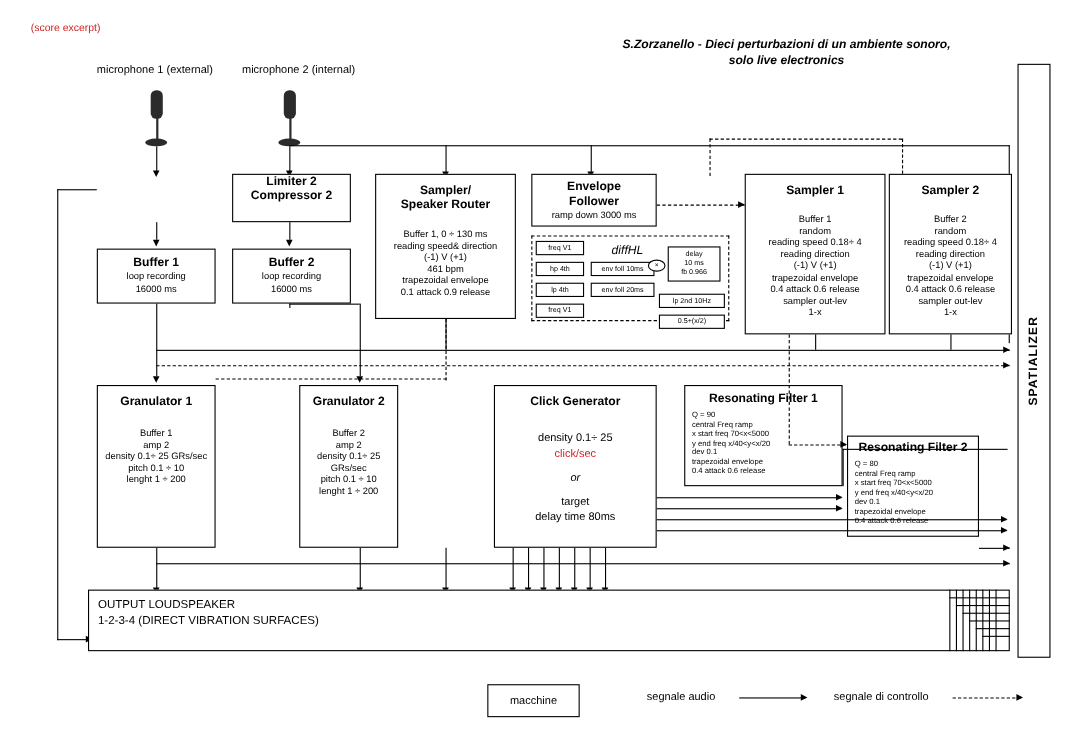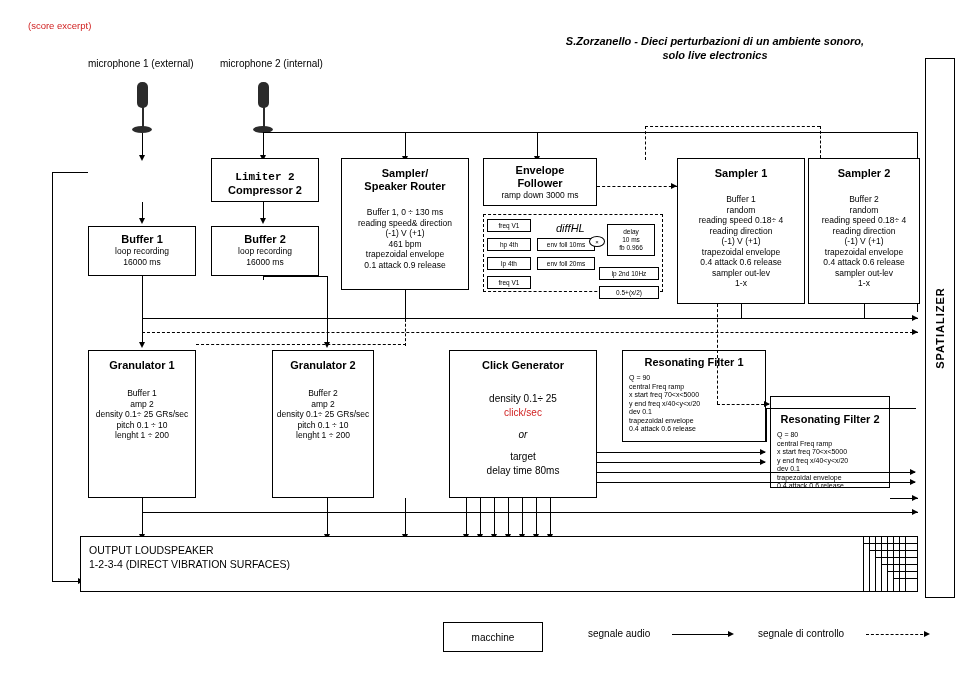--- a/index.html
+++ b/index.html
@@ -185,21 +185,21 @@
 
   <div class="h" style="left:263px; top:132px; width:655px;"></div>
   <div class="v" style="left:405px; top:132px; height:26px;"></div>
   <div class="arrow-d" style="left:401.5px; top:156px;"></div>
   <div class="v" style="left:537px; top:132px; height:26px;"></div>
   <div class="arrow-d" style="left:533.5px; top:156px;"></div>
   <div class="v" style="left:917px; top:132px; height:180px;"></div>
 
 
   <div class="box" style="left:211px; top:158px; width:108px; height:44px;">
-    <div class="title" style="margin-top:12px;font-family:Liberation Mono, monospace;">Limiter 2</div>
+    <div class="title" style="margin-top:0;">Limiter 2</div>
     <div class="title">Compressor 2</div>
   </div>
 
   <div class="box" style="left:341px; top:158px; width:128px; height:132px;">
     <div class="title" style="margin-top:8px;">Sampler/</div>
     <div class="title">Speaker Router</div>
     <div class="body" style="margin-top:14px;">
       <div>Buffer 1, 0 ÷ 130 ms</div>
       <div>reading speed&amp; direction</div>
       <div>(-1) V (+1)</div>
@@ -289,21 +289,21 @@
     <div class="title" style="margin-top:8px;">Granulator 1</div>
     <div class="body" style="margin-top:16px;">
       <div>Buffer 1</div>
       <div>amp 2</div>
       <div>density 0.1÷ 25 GRs/sec</div>
       <div>pitch 0.1 ÷ 10</div>
       <div>lenght 1 ÷ 200</div>
     </div>
   </div>
 
-  <div class="box" style="left:272px; top:350px; width:102px; height:148px;">
+  <div class="box" style="left:272px; top:350px; width:90px; height:148px;">
     <div class="title" style="margin-top:8px;">Granulator 2</div>
     <div class="body" style="margin-top:16px;">
       <div>Buffer 2</div>
       <div>amp 2</div>
       <div>density 0.1÷ 25 GRs/sec</div>
       <div>pitch 0.1 ÷ 10</div>
       <div>lenght 1 ÷ 200</div>
     </div>
   </div>
 
@@ -325,21 +325,21 @@
       <div>central Freq ramp</div>
       <div>x start freq   70&lt;x&lt;5000</div>
       <div>y end freq      x/40&lt;y&lt;x/20</div>
       <div>dev 0.1</div>
       <div>trapezoidal envelope</div>
       <div>0.4 attack 0.6 release</div>
     </div>
   </div>
 
   <div class="box" style="left:770px; top:396px; width:120px; height:92px; text-align:left;">
-    <div class="title" style="text-align:center; margin-top:16px;">Resonating Filter 2</div>
+    <div class="title" style="text-align:center; margin-top:4px;">Resonating Filter 2</div>
     <div class="tiny" style="margin-top:5px; padding-left:6px;">
       <div>Q = 80</div>
       <div>central Freq ramp</div>
       <div>x start freq   70&lt;x&lt;5000</div>
       <div>y end freq      x/40&lt;y&lt;x/20</div>
       <div>dev 0.1</div>
       <div>trapezoidal envelope</div>
       <div>0.4 attack 0.6 release</div>
     </div>
   </div>
@@ -427,21 +427,21 @@
   <div class="h" style="left:875px; top:557px; width:43px;"></div>
   <div class="h" style="left:881px; top:564px; width:37px;"></div>
   <div class="h" style="left:887px; top:571px; width:31px;"></div>
   <div class="h" style="left:893px; top:578px; width:25px;"></div>
 
   <div id="spatializer" style="left:925px; top:58px; width:30px; height:540px;">
     <div class="vtext">SPATIALIZER</div>
   </div>
 
 
-  <div class="legend-box" style="left:443px; top:622px; width:100px; height:30px;">macchine</div>
+  <div class="legend-box" style="left:443px; top:622px; width:84px; height:30px;">macchine</div>
 
   <div class="abs" style="left:588px; top:628px; font-size:10px;">segnale audio</div>
   <div class="h" style="left:672px; top:634px; width:60px;"></div>
   <div class="arrow-r" style="left:728px; top:630.5px;"></div>
 
   <div class="abs" style="left:758px; top:628px; font-size:10px;">segnale di controllo</div>
   <div class="hd" style="left:866px; top:634px; width:62px;"></div>
   <div class="arrow-r" style="left:924px; top:630.5px;"></div>
 
 </div>

